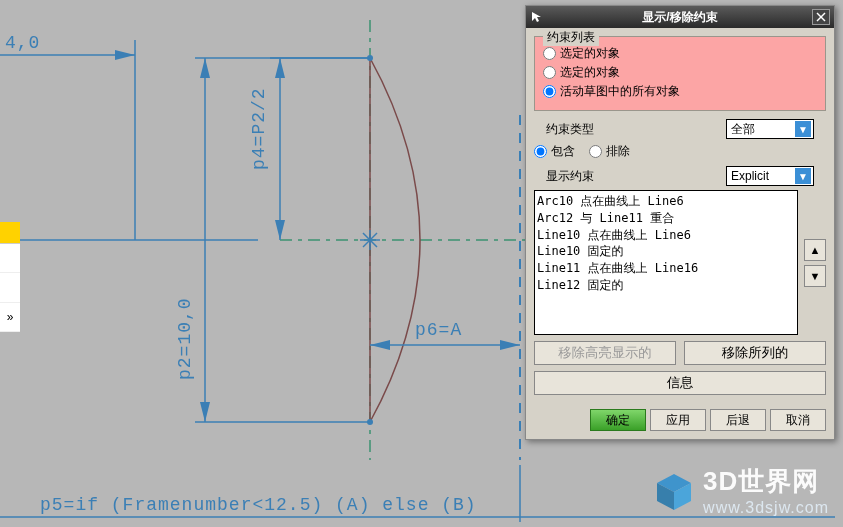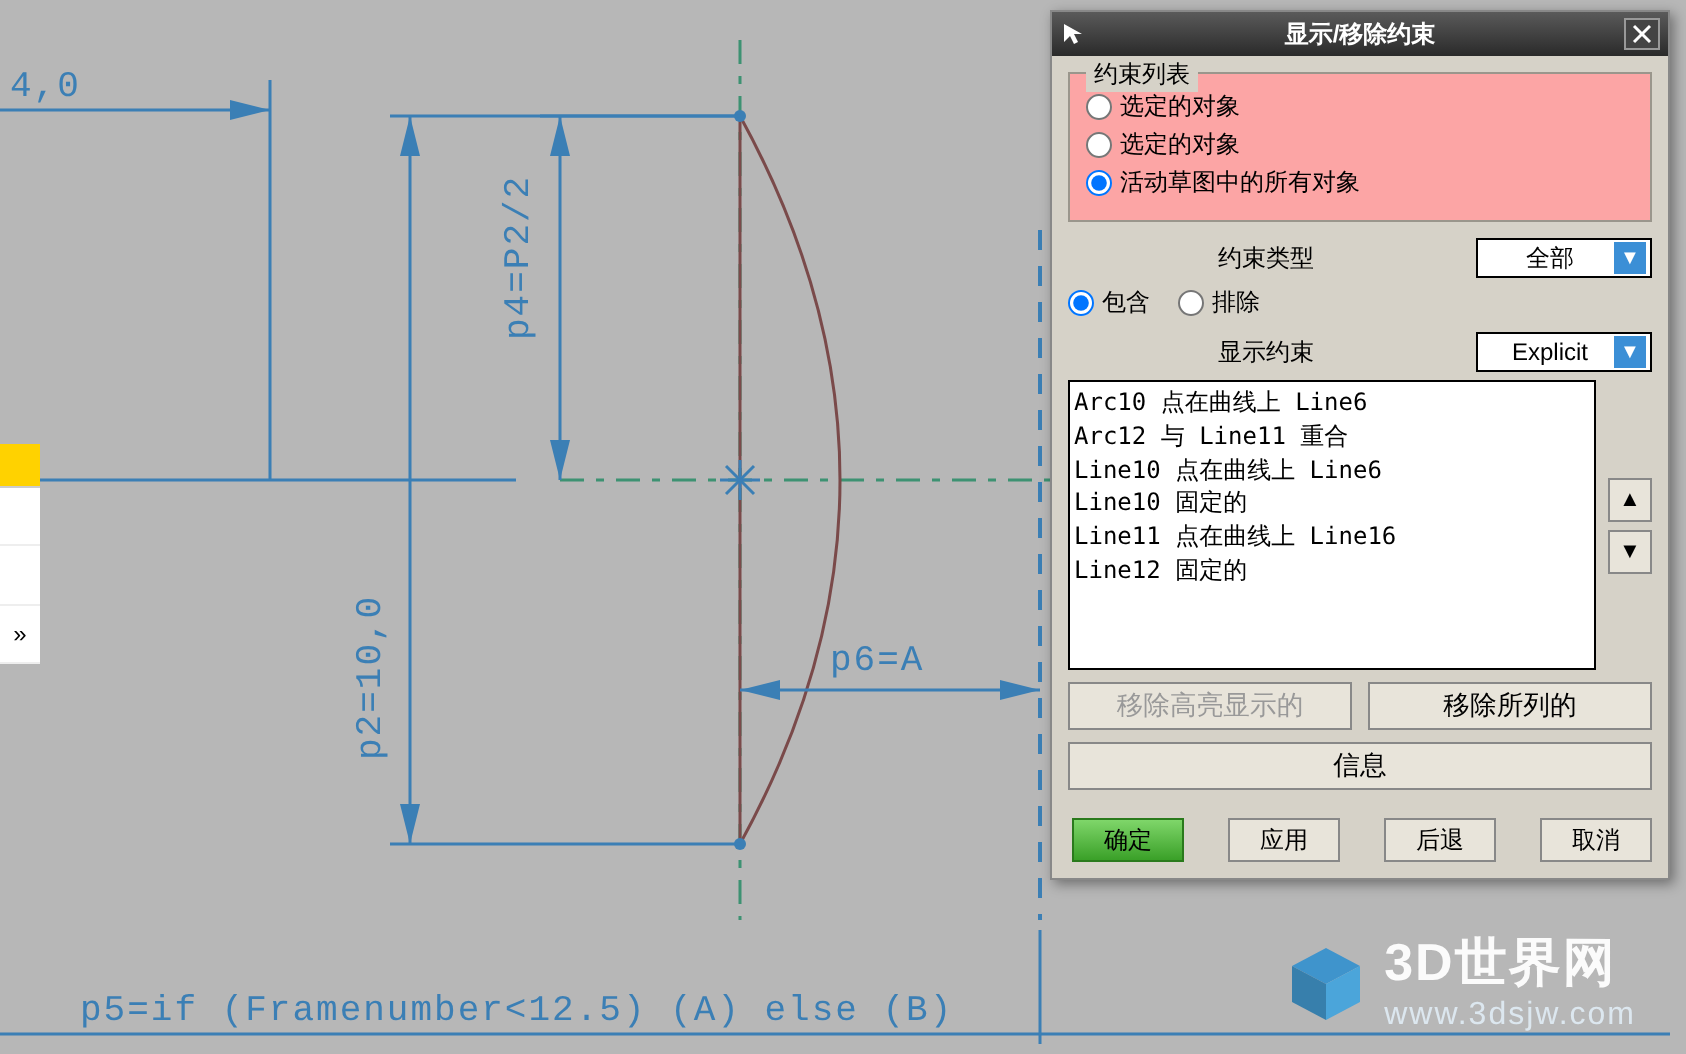--- a/index.html
+++ b/index.html
@@ -61,21 +61,21 @@
   position: relative;
   background: #fca5a5;
 }
 .groupbox .legend {
   position: absolute; top: -8px; left: 8px;
   background: #d6d2c8; padding: 0 4px;
   font-size: 12px;
 }
 .radio-row { display: flex; align-items: center; margin: 2px 0; }
 .radio-row input { margin-right: 4px; }
-.row { display: flex; align-items: center; margin: 4px 0; gap: 6px; text-align: center; }
+.row { display: flex; align-items: center; margin: 4px 12px; gap: 6px; }
 .row .lbl { flex: 1; }
 .select {
   height: 20px; border: 1px solid #000; background: #fff;
   display: flex; align-items: center; padding: 0 2px 0 4px;
   min-width: 88px;
 }
 .select .val { flex: 1; }
 .select .arrow {
   width: 16px; height: 16px; background: #3b8fd6;
   display:flex;align-items:center;justify-content:center;
@@ -99,28 +99,28 @@
 .btn {
   height: 24px; border: 1px solid #888; background: #e8e4da;
   display: inline-flex; align-items: center; justify-content: center;
   padding: 0 8px; cursor: pointer;
 }
 .btn[disabled] { color: #999; }
 .btnrow { display: flex; gap: 8px; margin-top: 6px; }
 .btnrow .btn { flex: 1; }
 .btnrow-wide .btn { width: 100%; }
 .footer {
-  display: flex; gap: 22px; justify-content: flex-end;
+  display: flex; gap: 4px; justify-content: flex-end;
   padding: 6px 8px 8px 8px;
 }
 .footer .btn { min-width: 56px; height: 22px; padding: 0 8px; font-size: 12px;}
 .btn.primary { background: linear-gradient(#7fd66a,#3aa028); border-color: #2a7a1c; }
 
 .watermark {
-  position: absolute; right: 25px; bottom: 10px;
+  position: absolute; right: 14px; bottom: 10px;
   display: flex; align-items: center; gap: 8px;
   color: #fff; font-family: Arial, sans-serif;
   opacity: .95;
 }
 .watermark .cube {
   width: 42px; height: 42px; position: relative;
 }
 .watermark .big { font-size: 26px; font-weight: bold; letter-spacing: 1px;}
 .watermark .small { font-size: 16px; color: #dfeaf3; letter-spacing: 1px;}
 </style>

